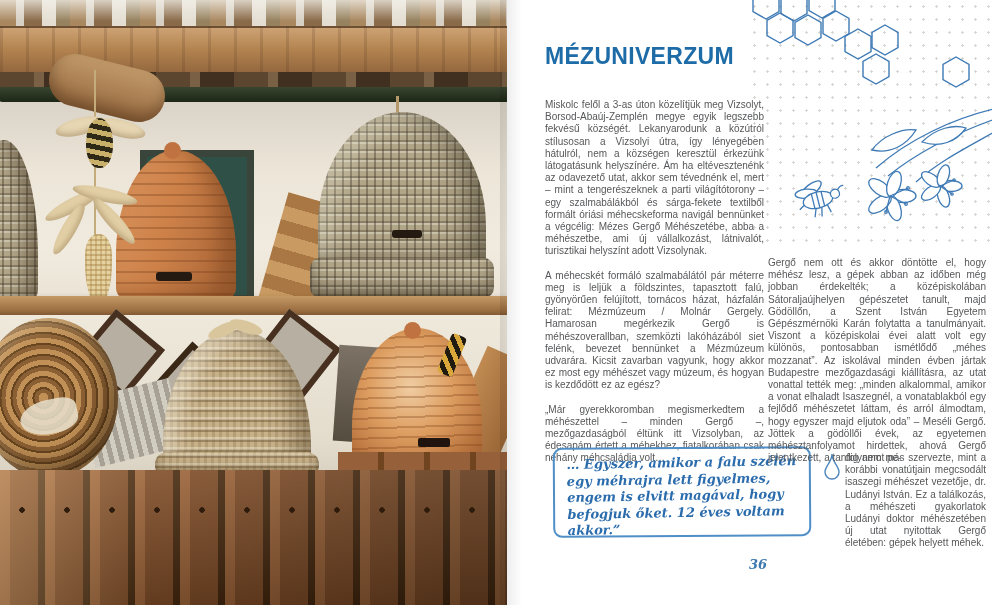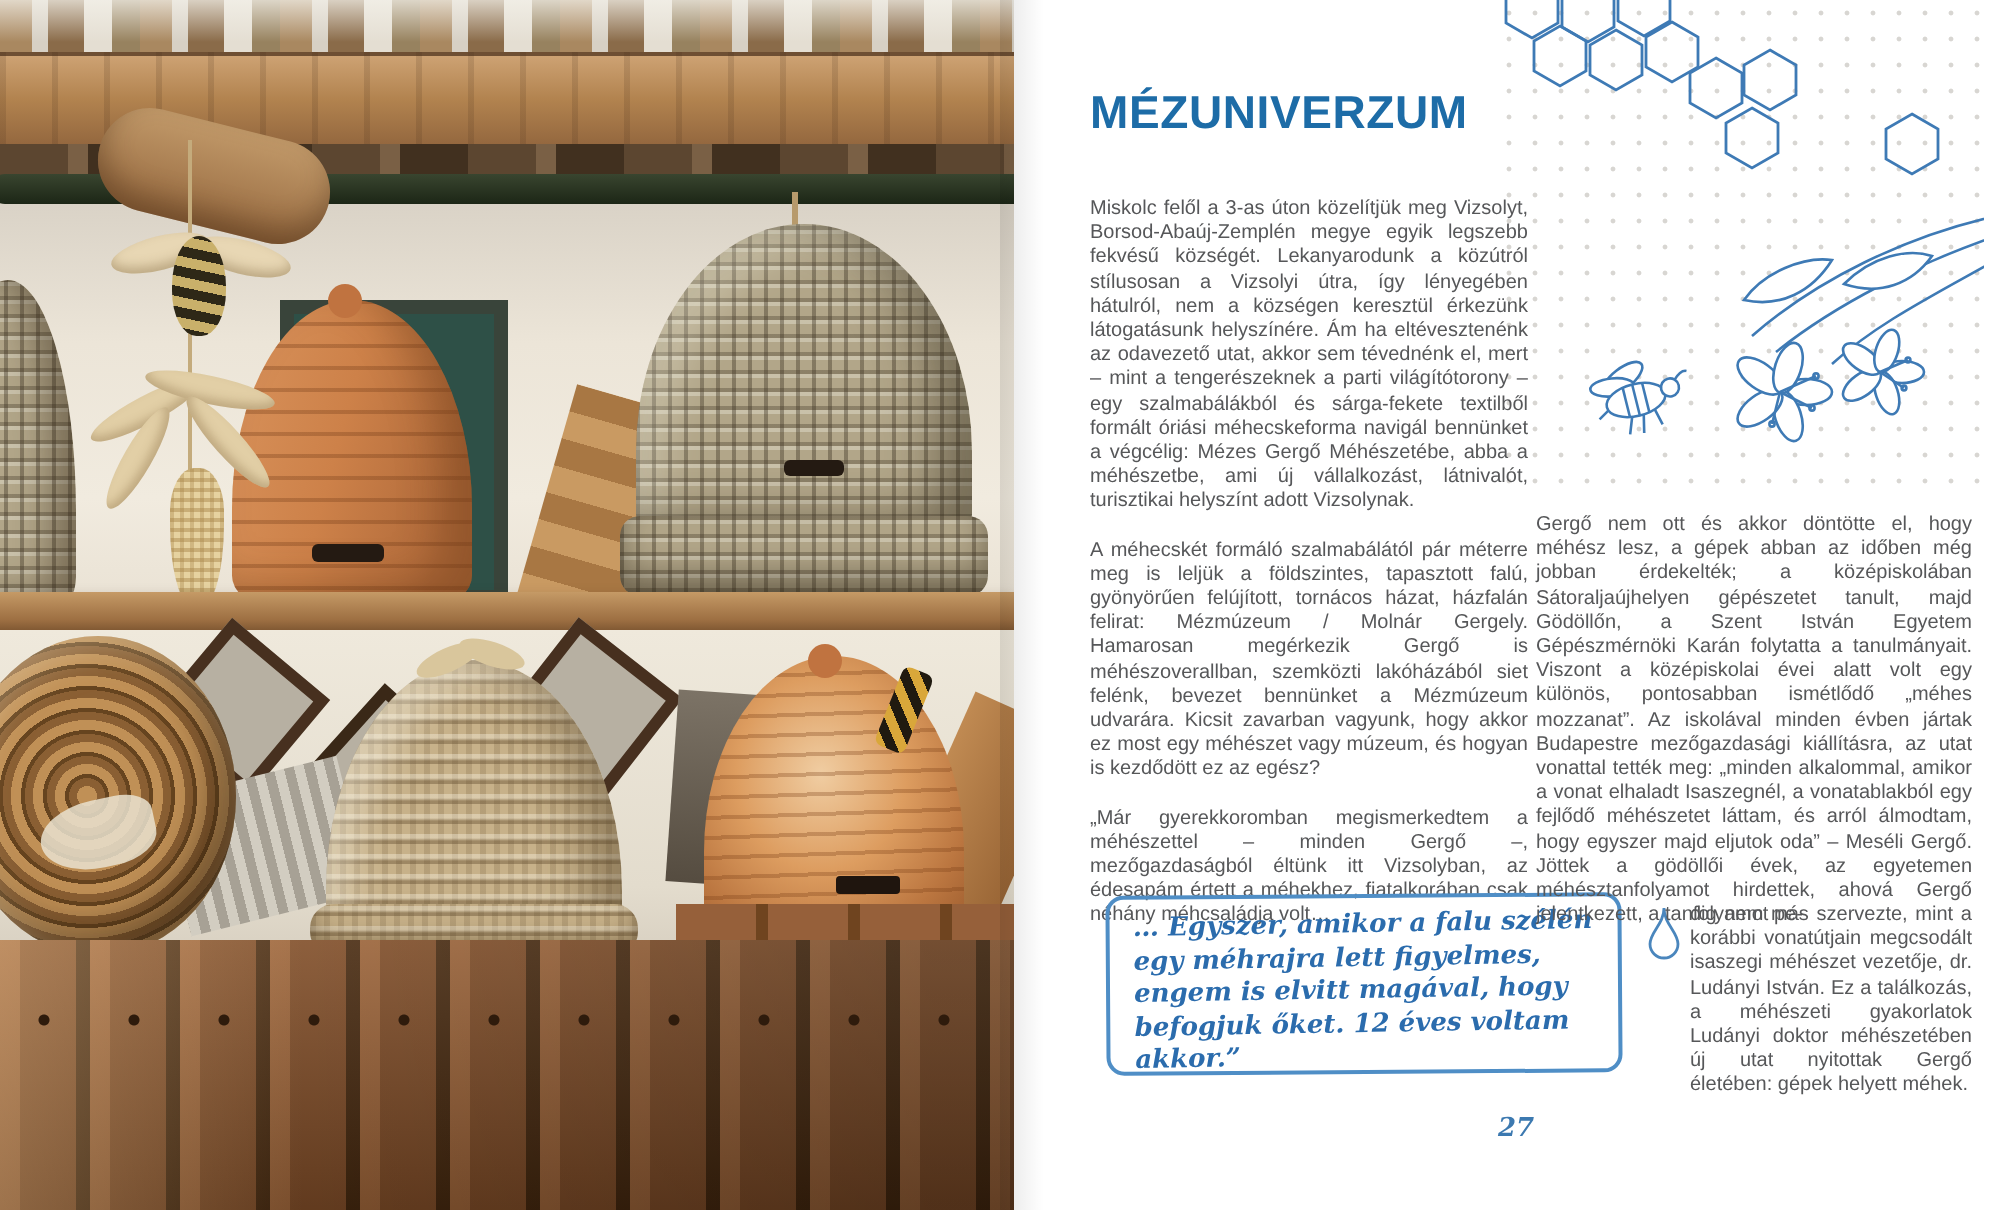--- a/index.html
+++ b/index.html
@@ -295,14 +295,14 @@
     <path d="M9 1 C9 9 2 13 2 19 a7 7 0 0 0 14 0 C16 13 9 9 9 1 Z" stroke="#4a86bd" stroke-width="1.4" fill="none"></path>
   </svg>
 
   <div class="abs body-col col-right">
     <p>Gergő nem ott és akkor döntötte el, hogy méhész lesz, a gépek abban az időben még jobban érdekelték; a középiskolában Sátoraljaújhelyen gépészetet tanult, majd Gödöllőn, a Szent István Egyetem Gépészmérnöki Karán folytatta a tanulmányait. Viszont a középiskolai évei alatt volt egy különös, pontosabban ismétlődő „méhes mozzanat”. Az iskolával minden évben jártak Budapestre mezőgazdasági kiállításra, az utat vonattal tették meg: „minden alkalommal, amikor a vonat elhaladt Isaszegnél, a vonatablakból egy fejlődő méhészetet láttam, és arról álmodtam, hogy egyszer majd eljutok oda” – Meséli Gergő. Jöttek a gödöllői évek, az egyetemen méhésztanfolyamot hirdettek, ahová Gergő jelentkezett, a tanfolyamot pe-</p>
   </div>
   <div class="abs body-col col-right2">
     <p>dig nem más szervezte, mint a korábbi vonatútjain megcsodált isaszegi méhészet vezetője, dr. Ludányi István. Ez a találkozás, a méhészeti gyakorlatok Ludányi doktor méhészetében új utat nyitottak Gergő életében: gépek helyett méhek.</p>
   </div>
 
-  <div class="abs pagenum">27</div>
+  <div class="abs pagenum">36</div>
 </div>
 
 </body></html>

